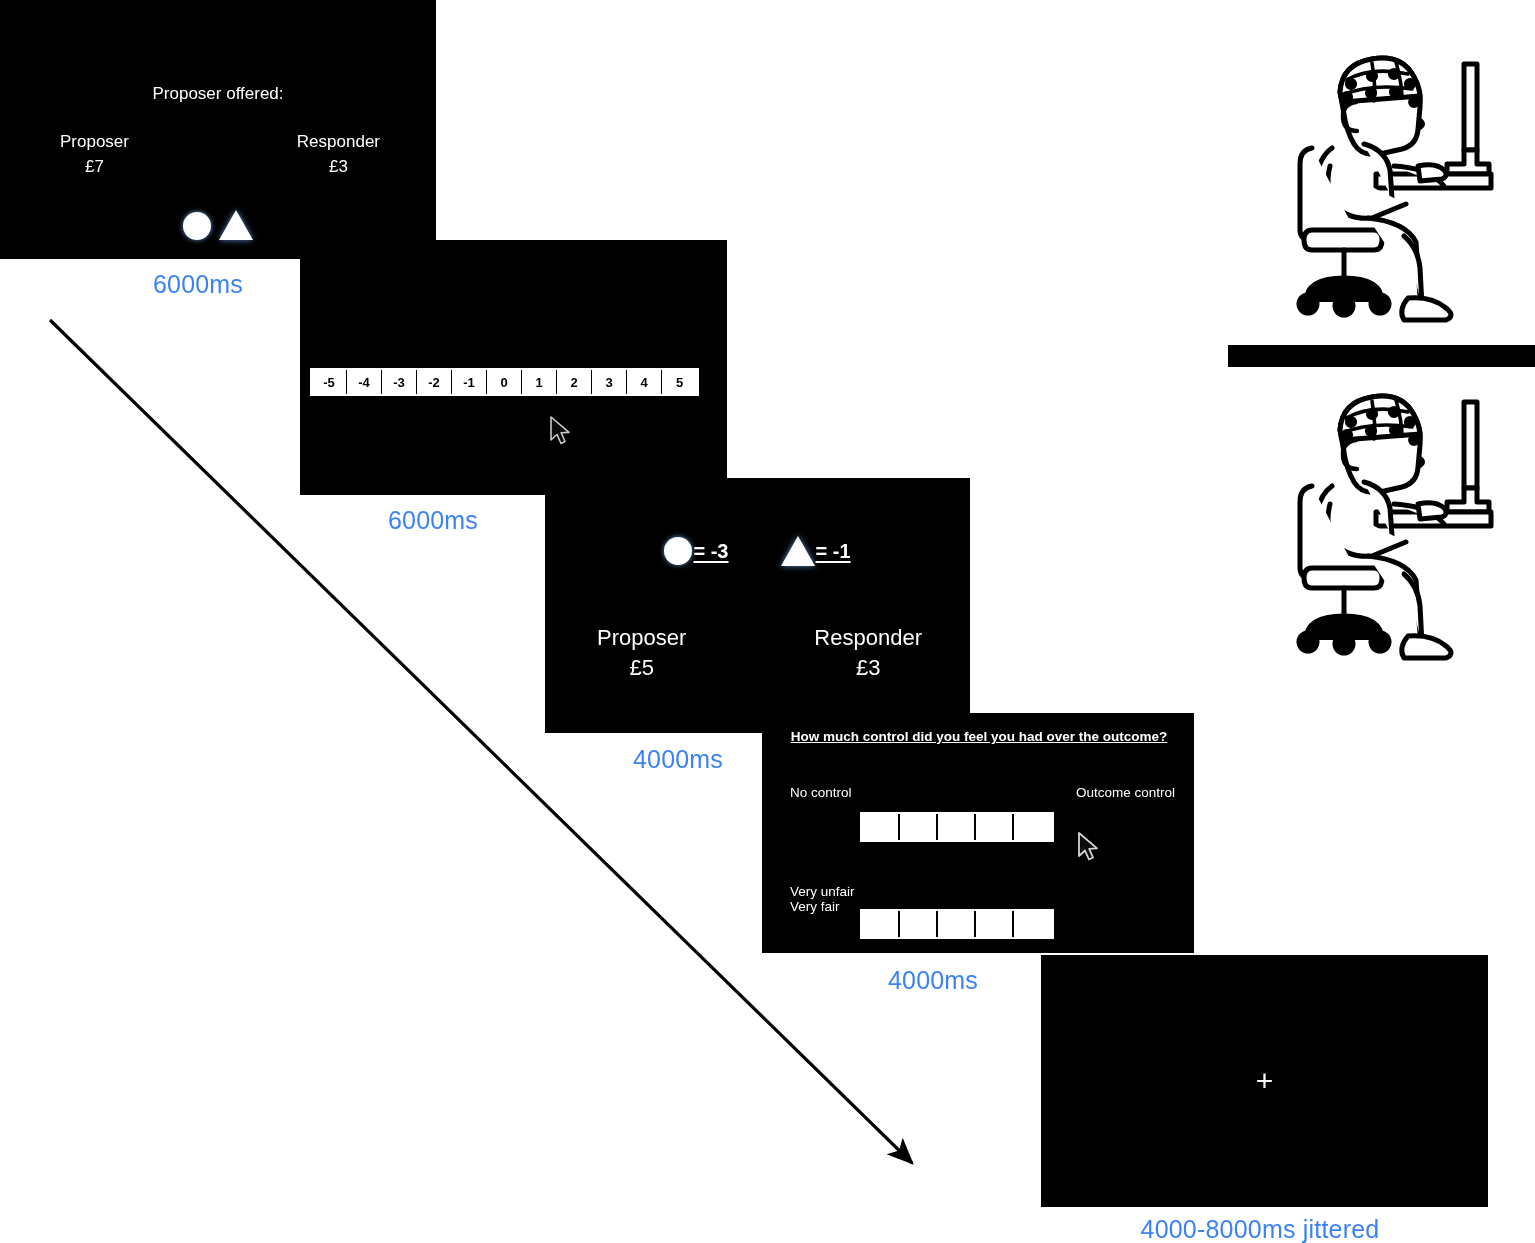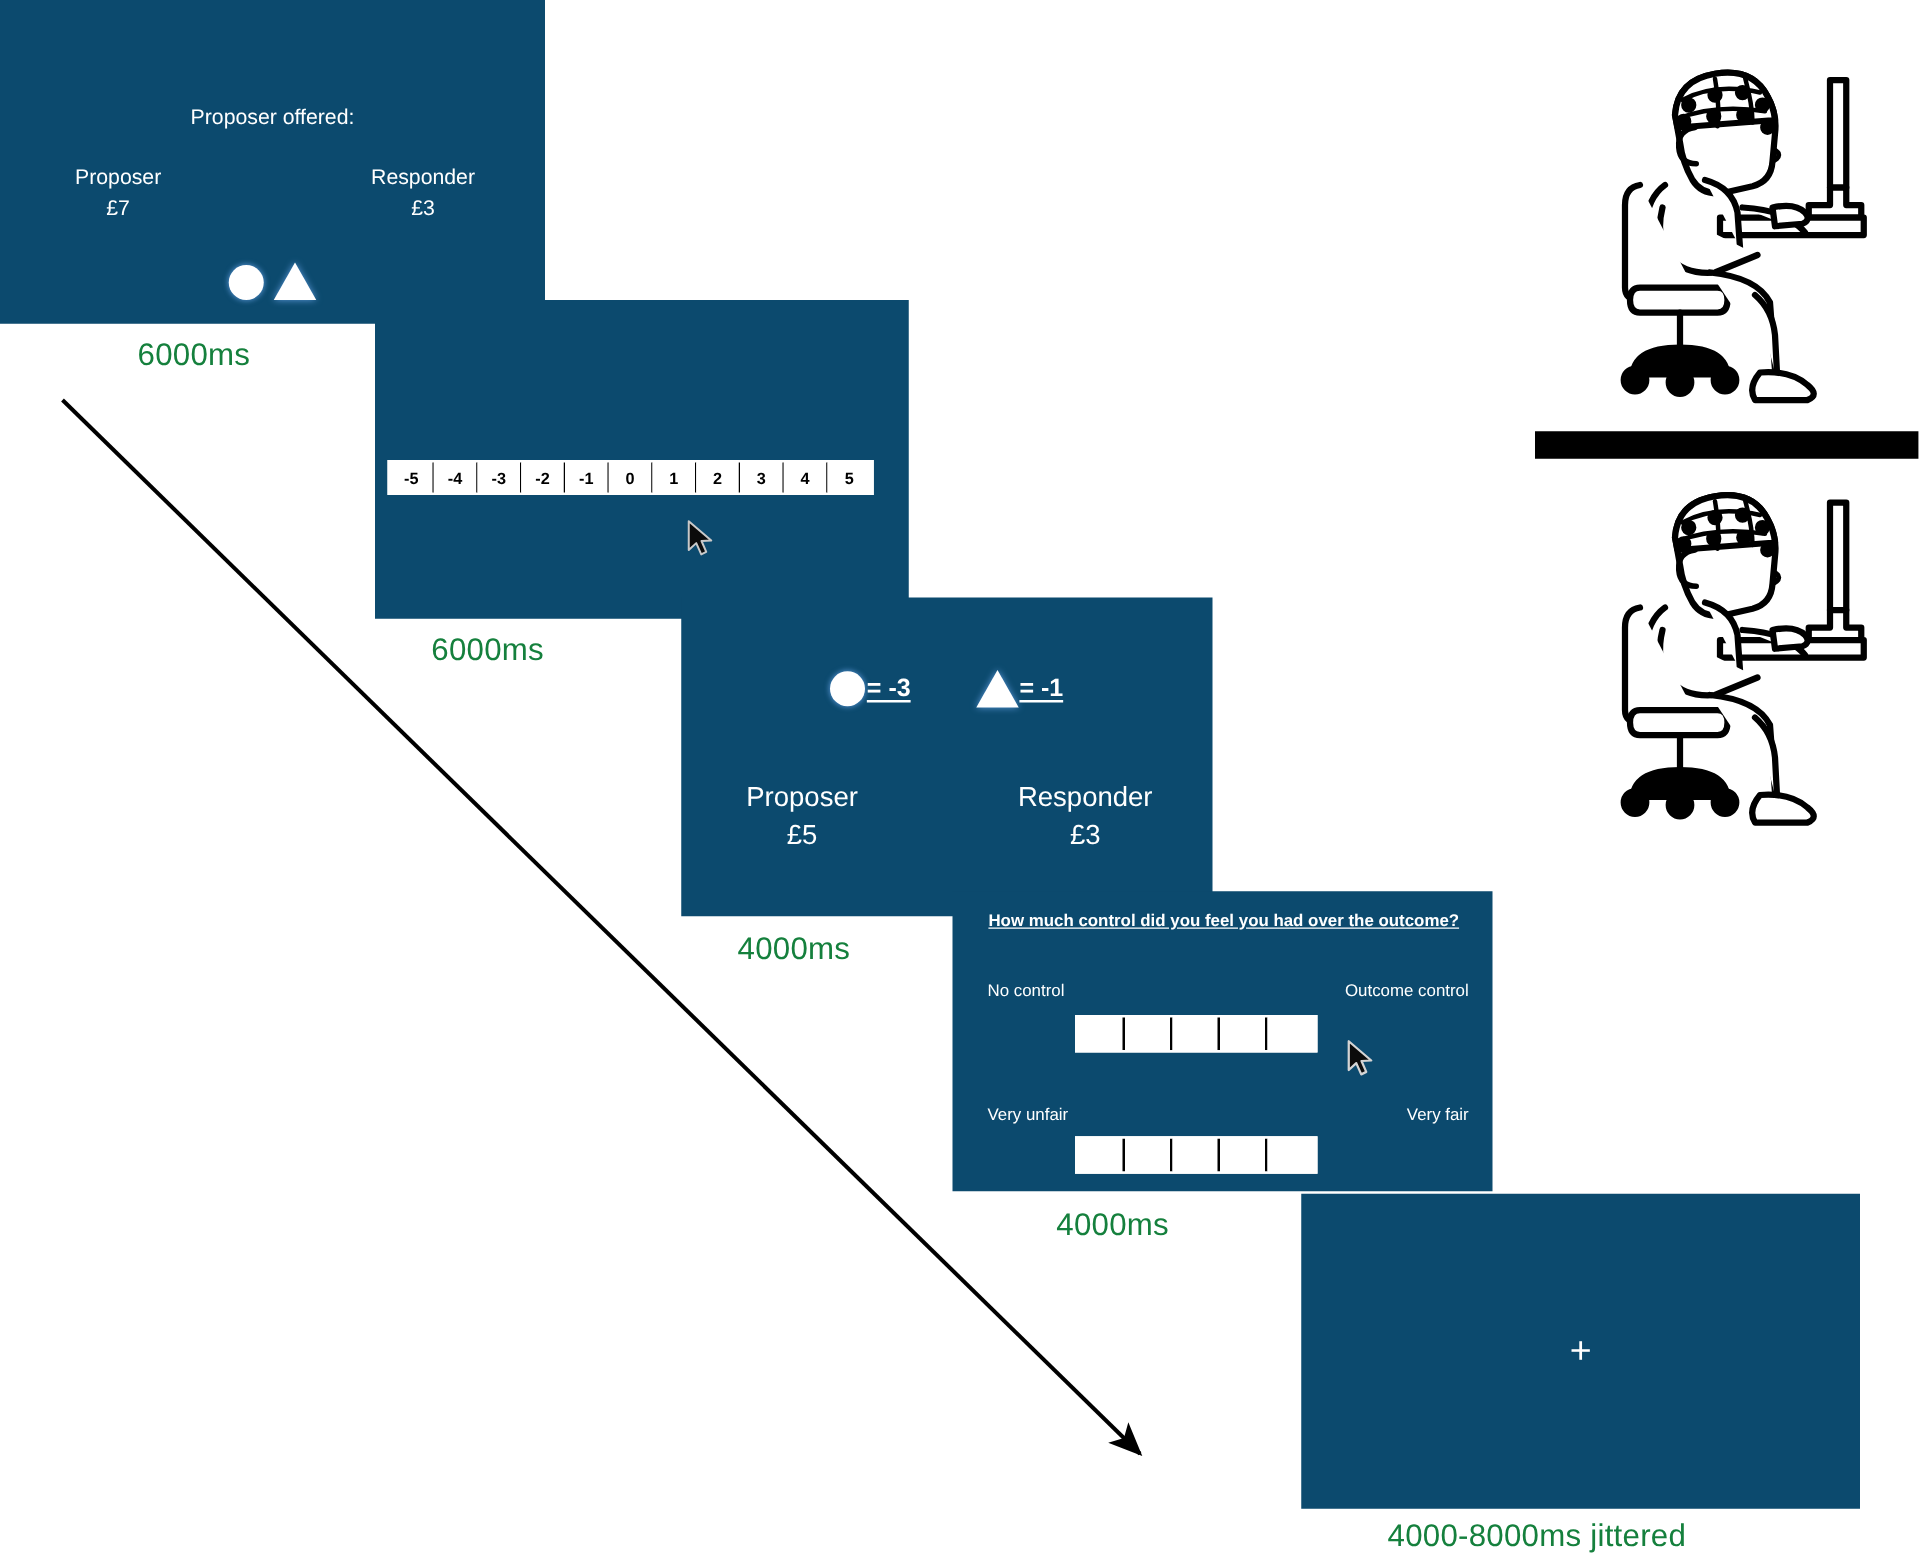--- a/index.html
+++ b/index.html
@@ -16,32 +16,32 @@
     position: relative;
     width: 1535px;
     height: 1243px;
     background: #ffffff;
     overflow: hidden;
   }
 
   
   .screen {
     position: absolute;
-    background: #0c4a6e;
+    background: #000000;
     color: #ffffff;
     box-sizing: border-box;
     overflow: hidden;
   }
   .dur {
     position: absolute;
-    color: #15803d;
+    color: #3b82f6;
     font-size: 25px;
     letter-spacing: .2px;
     white-space: nowrap;
-    text-align: left;
+    text-align: center;
   }
 
   
   #p1 { left: 0px; top: 0px; width: 436px; height: 259px; }
   #p1 .title {
     position: absolute; top: 84px; left: 0; width: 100%;
     text-align: center; font-size: 17px;
   }
   #p1 .roles {
     position: absolute; top: 130px; left: 60px; width: 320px;
@@ -114,21 +114,21 @@
     text-align: center; font-size: 13.5px; font-weight: 600; line-height: 1.45;
   }
   #p4 .q1 { top: 14px; text-decoration: underline; }
   #p4 .q2 { top: 146px; }
   #p4 .anchors {
     position: absolute; left: 28px; width: 385px;
     display: flex; justify-content: space-between;
     font-size: 13.5px;
   }
   #p4 .a1 { top: 72px; gap: 44px; }
-  #p4 .a2 { top: 171px; }
+  #p4 .a2 { top: 171px; flex-direction: column; }
   #p4 .boxes {
     position: absolute; left: 98px;
     display: flex; border: 2px solid #ffffff; background:#ffffff;
   }
   #p4 .b1 { top: 99px; }
   #p4 .b2 { top: 196px; }
   #p4 .box {
     width: 38px; height: 26px; background: #ffffff;
     border-right: 2px solid #000000; box-sizing: border-box;
   }

